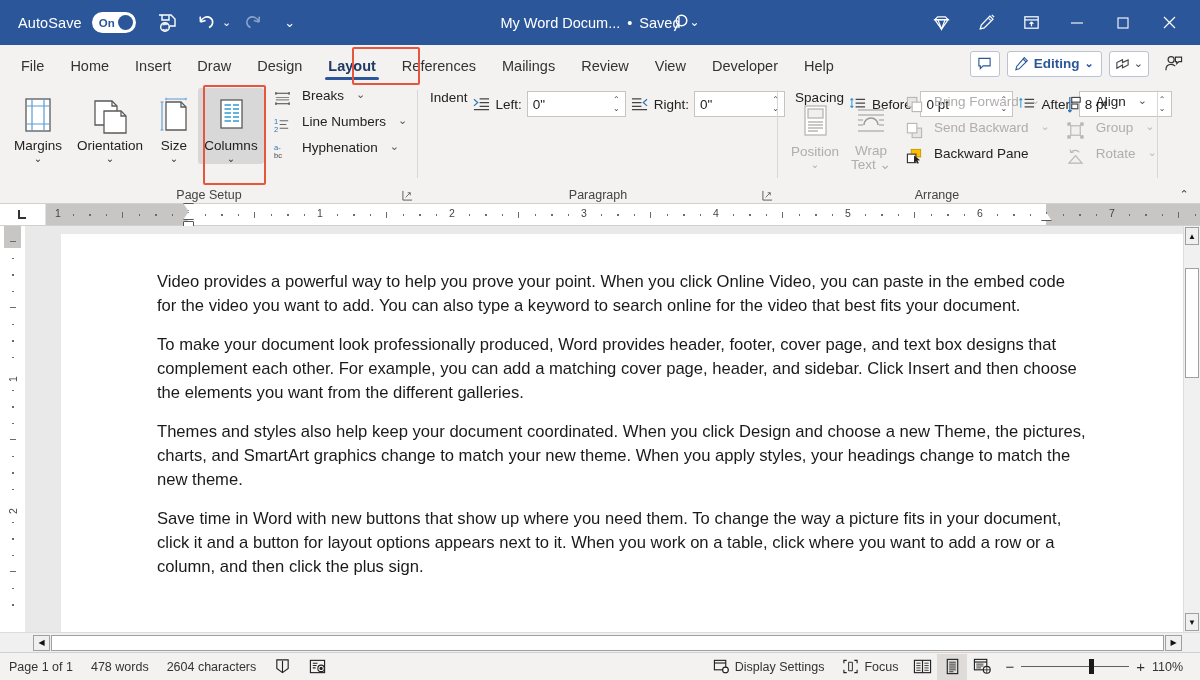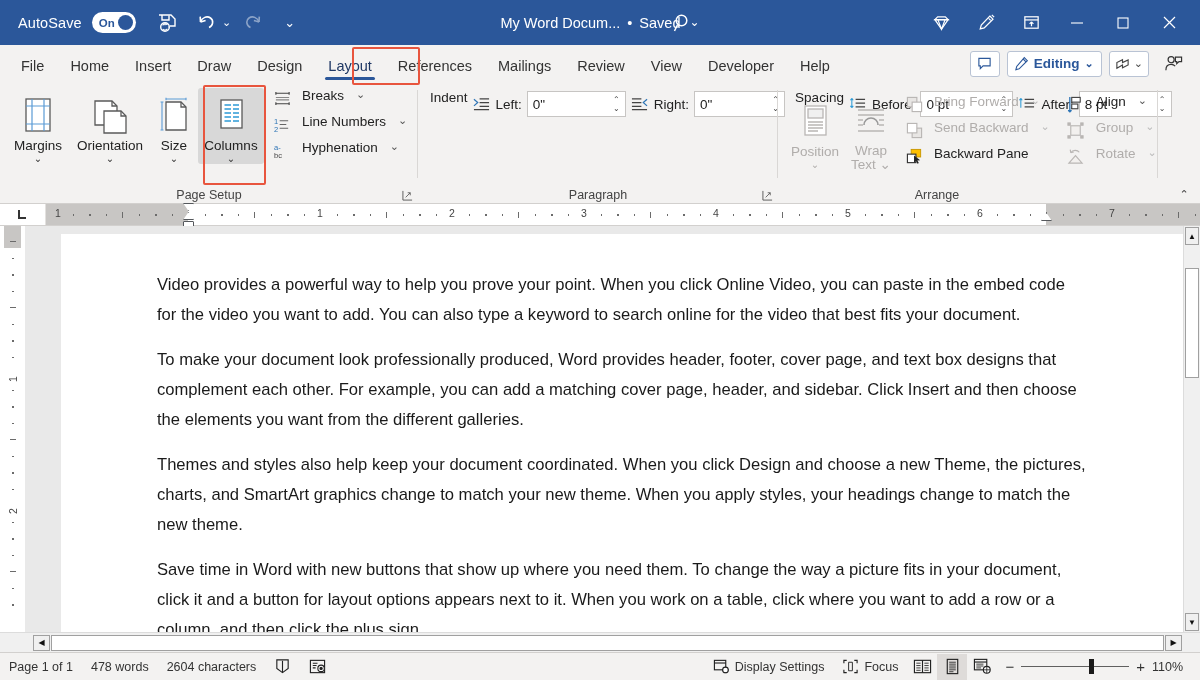--- a/index.html
+++ b/index.html
@@ -64,21 +64,21 @@
     height: 37px; background: #f3f2f1; flex: 0 0 37px;
     display: flex; align-items: flex-end; position: relative;
     border-bottom: 0;
   }
   .tabs { display: flex; align-items: flex-end; height: 37px; padding-left: 8px; }
   .tab {
     height: 32px; padding: 0 13px; display: flex; align-items: center;
     font-size: 14.5px; color: #333; white-space: nowrap; position: relative;
     border-radius: 3px 3px 0 0;
   }
-  .tab.active { color: #1f3864; font-weight: 400; }
+  .tab.active { color: #1f3864; font-weight: 700; }
   .tab.active::after {
     content: ""; position: absolute; left: 10px; right: 10px; bottom: 2px;
     height: 3px; background: #2b579a; border-radius: 2px;
   }
   .tab-highlight {
     position: absolute; left: 352px; top: 2px; width: 68px; height: 38px;
     border: 2px solid #e8553e; border-radius: 2px; pointer-events: none; z-index: 5;
   }
   .tabs-right {
     margin-left: auto; display: flex; align-items: center; gap: 7px;
@@ -195,21 +195,21 @@
   .vdot { position: absolute; left: 12px; width: 1.5px; height: 1.5px; background: #6b6b6b; }
   .vhalf { position: absolute; left: 10px; width: 6px; height: 1px; background: #6b6b6b; }
 
   .gutter { width: 36px; background: #e9e9e9; flex: 0 0 36px; }
   .page-wrap { flex: 1; background: #e9e9e9; position: relative; overflow: hidden; display: flex; }
   .page {
     background: #fff; flex: 1; margin: 8px 0 0 0; padding: 36px 96px 0 96px;
   }
   .para {
     font-family: "Liberation Sans", sans-serif;
-    font-size: 16.6px; line-height: 30px; color: #1a1a1a;
+    font-size: 16.6px; line-height: 24px; color: #1a1a1a;
     margin-bottom: 15px; text-align: left;
   }
   .vscroll {
     width: 17px; flex: 0 0 17px; background: #f0f0f0; position: relative;
     border-left: 1px solid #dcdcdc;
   }
   .vs-btn {
     height: 18px; display: flex; align-items: center; justify-content: center;
     background: #f0f0f0; border: 1px solid #a0a0a0; color: #111; font-size: 8px;
     margin: 1px;

